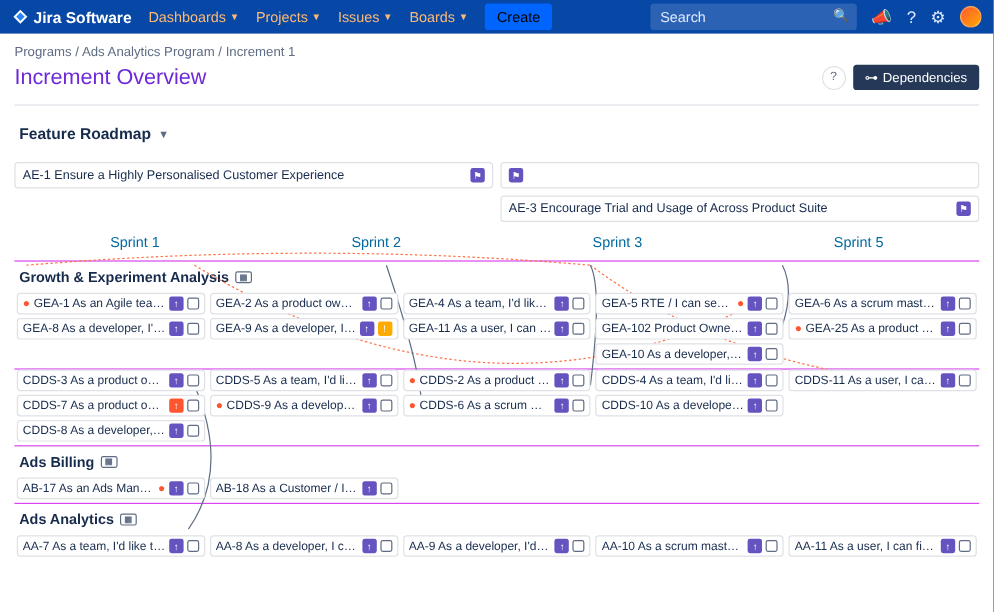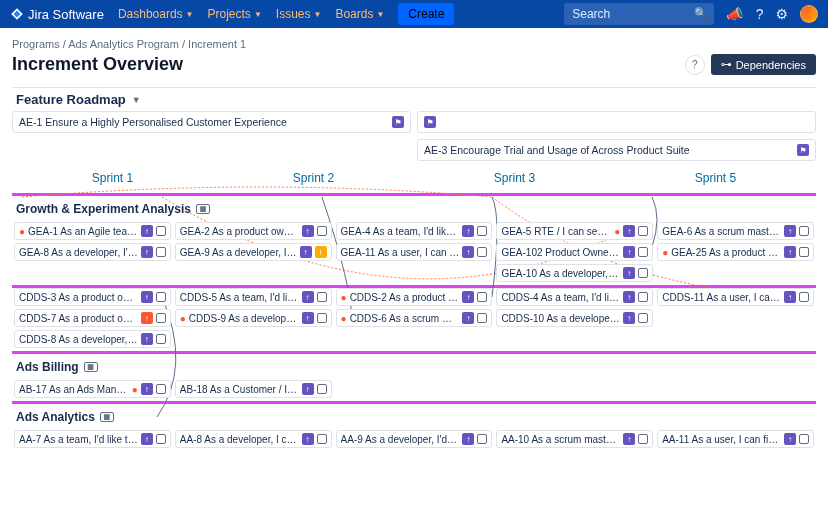--- a/index.html
+++ b/index.html
@@ -1,48 +1,48 @@
 <!DOCTYPE html>
 <html><head>
 <meta charset="utf-8">
 <style>
 *{box-sizing:border-box;margin:0;padding:0;font-family:-apple-system,BlinkMacSystemFont,"Segoe UI",sans-serif}
 body{background:#000;width:828px;height:510px;overflow:hidden;font-size:11px}
 .app{background:#fff;width:100%;height:100%;display:flex;flex-direction:column}
 .topbar{background:#0747a6;height:28px;display:flex;align-items:center;padding:0 10px;color:#fff;gap:14px}
-.logo{display:flex;align-items:center;gap:4px;font-weight:400;font-size:13px}
+.logo{display:flex;align-items:center;gap:4px;font-weight:700;font-size:13px}
 .logo-icon{width:14px;height:14px}
 .nav{display:flex;gap:14px;font-size:12px}
 .nav-item{display:flex;align-items:center;gap:3px;cursor:pointer;color:#fdba74}
 .chev{font-size:8px}
 .create-btn{background:#0065ff;border:none;color:#000000;padding:4px 10px;border-radius:3px;font-size:12px;cursor:pointer}
 .topbar-right{margin-left:auto;display:flex;align-items:center;gap:12px}
-.search{background:rgba(255,255,255,.15);border:none;border-radius:3px;padding:4px 12px 4px 8px;color:#deebff;width:150px;font-size:12px}
+.search{background:rgba(255,255,255,.15);border:none;border-radius:3px;padding:4px 12px 4px 8px;color:#deebff;width:172px;font-size:12px}
 .search::placeholder{color:#deebff}
 .search-wrap{position:relative}
 .search-ico{position:absolute;right:6px;top:4px;color:#deebff;font-size:11px}
 .ico-btn{color:#deebff;cursor:pointer;font-size:14px}
 .avatar{width:18px;height:18px;border-radius:50%;background:linear-gradient(135deg,#ff5630,#ffab00);border:1px solid rgba(255,255,255,.3)}
 .content{flex:1;overflow:auto;padding:10px 12px}
 .crumbs{color:#5e6c84;font-size:11px;margin-bottom:4px}
 .crumbs a{color:#5e6c84;text-decoration:none}
 .page-head{display:flex;align-items:center;justify-content:space-between;margin-bottom:12px}
-.page-title{font-size:18px;font-weight:700;color:#0f172a}
+.page-title{font-size:18px;font-weight:400;color:#6d28d9}
 .head-actions{display:flex;gap:6px;align-items:center}
 .q-btn{width:20px;height:20px;border-radius:50%;border:1px solid #dfe1e6;display:flex;align-items:center;justify-content:center;color:#5e6c84;font-size:10px;cursor:pointer}
 .dep-btn{background:#253858;color:#fff;border:none;padding:4px 10px;border-radius:3px;font-size:11px;cursor:pointer;display:flex;align-items:center;gap:4px}
-.section-hdr{display:flex;align-items:center;gap:6px;padding:4px 4px;border-top:1px solid #dfe1e6;font-size:13px;font-weight:600;color:#172b4d}
+.section-hdr{display:flex;align-items:center;gap:6px;padding:16px 4px;border-top:1px solid #dfe1e6;font-size:13px;font-weight:600;color:#172b4d}
 .section-hdr .chev-d{color:#5e6c84;font-size:9px}
 .features{display:flex;gap:6px;margin-bottom:6px}
 .feature-card{flex:1;border:1px solid #dfe1e6;border-radius:3px;padding:4px 6px;display:flex;align-items:center;justify-content:space-between;font-size:10.5px;color:#172b4d}
 .feature-card.half{flex:0 0 calc(50% - 3px);margin-left:auto}
 .flag-ico{width:12px;height:12px;background:#6554c0;border-radius:2px;display:inline-flex;align-items:center;justify-content:center;color:#fff;font-size:8px}
 .sprint-hdr{display:flex;margin:6px 0 4px}
 .sprint-col{flex:1;text-align:center;font-size:12px;color:#0369a1;padding:4px 0}
-.swim{border-top:3px solid #d946ef}
+.swim{border-top:1px solid #d946ef}
 .swim-hdr{padding:6px 4px;font-size:12px;font-weight:600;color:#172b4d;display:flex;align-items:center;gap:5px}
 .swim-ico{width:14px;height:10px;border:1px solid #5e6c84;border-radius:2px;display:inline-flex;align-items:center;justify-content:center;font-size:7px;color:#5e6c84}
 .row{display:flex;gap:4px;padding:0 2px;position:relative;z-index:2}
 .cell{flex:1;min-width:0}
 .card{border:1px solid #dfe1e6;border-radius:3px;padding:2px 4px;margin-bottom:3px;display:flex;align-items:center;gap:3px;font-size:10px;color:#172b4d;background:#fff;position:relative}
 .card-text{flex:1;white-space:nowrap;overflow:hidden;text-overflow:ellipsis}
 .badge{width:12px;height:12px;border-radius:2px;display:inline-flex;align-items:center;justify-content:center;font-size:8px;flex-shrink:0}
 .b-major{background:#ff5630;color:#fff}
 .b-warn{background:#ffab00;color:#fff}
 .b-link{background:#6554c0;color:#fff}

